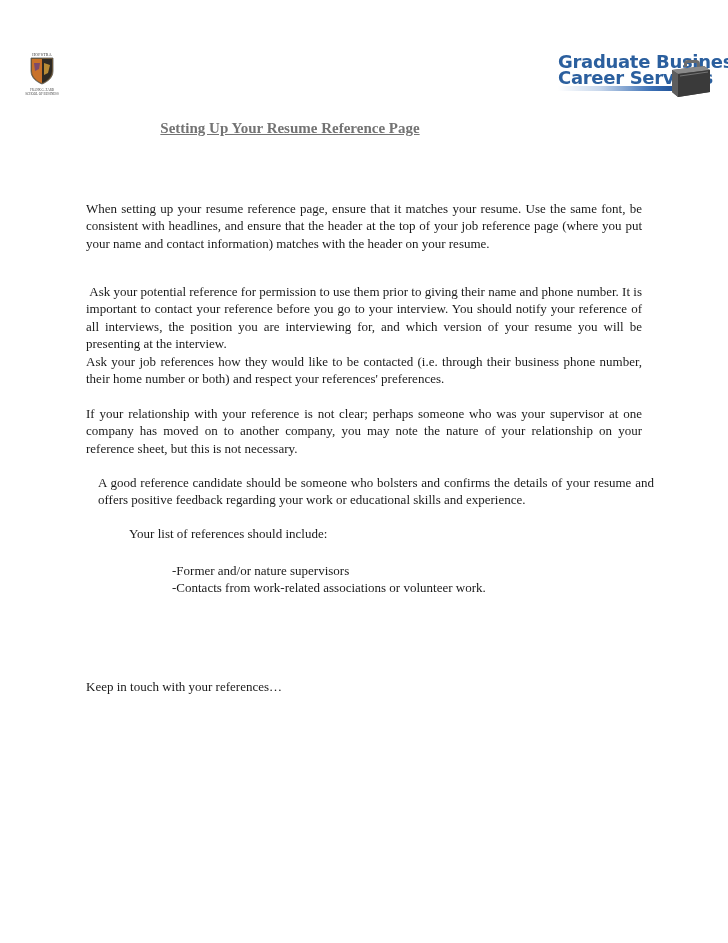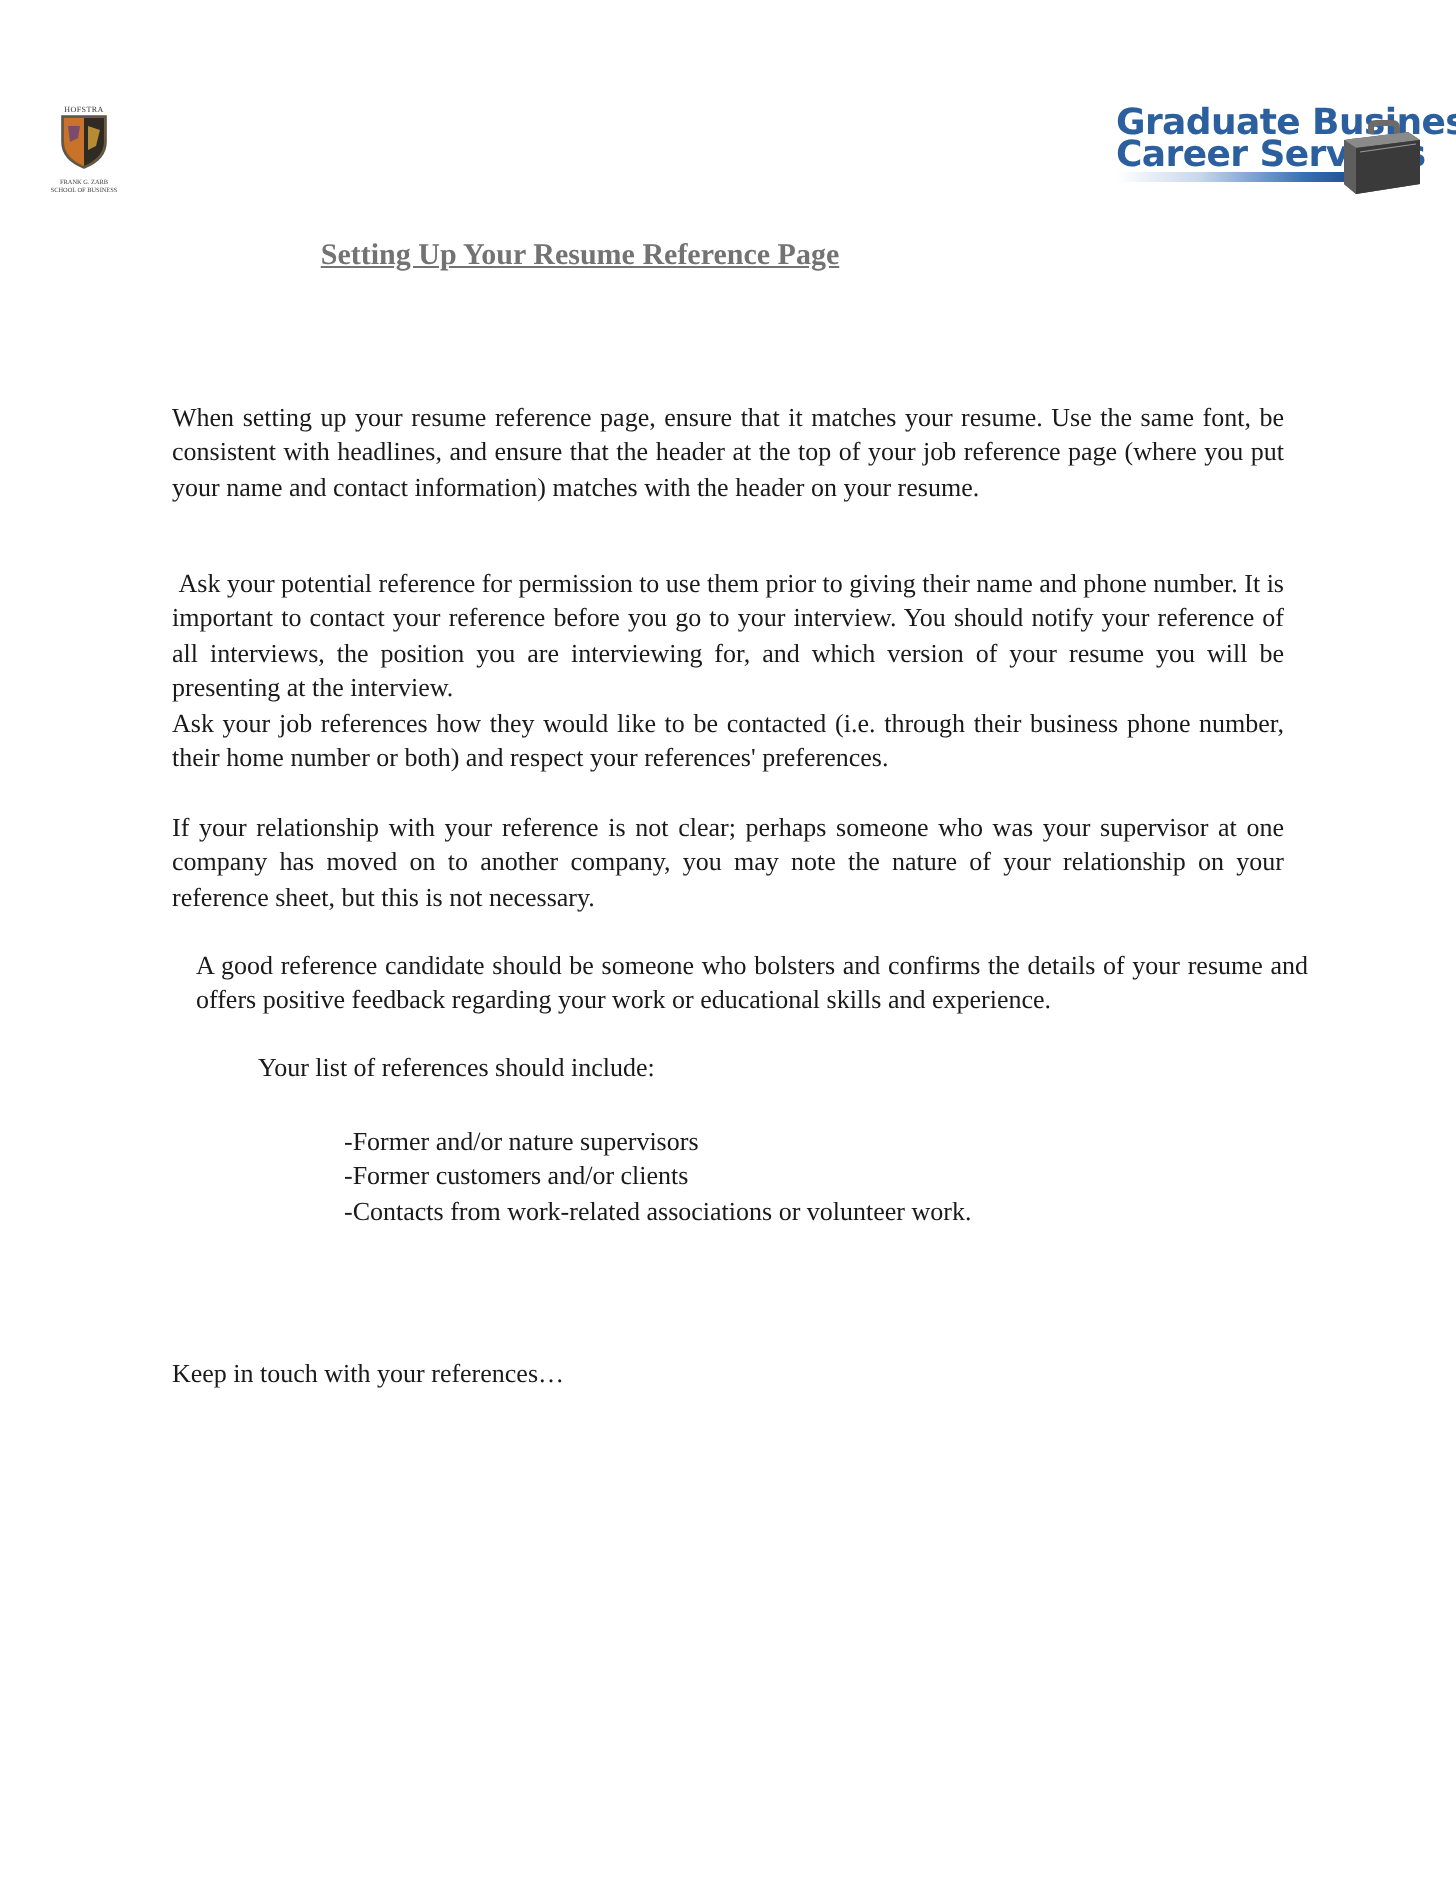--- a/index.html
+++ b/index.html
@@ -74,21 +74,20 @@
   <p class="para p1">When setting up your resume reference page, ensure that it matches your resume. Use the same font, be consistent with headlines, and ensure that the header at the top of your job reference page (where you put your name and contact information) matches with the header on your resume.</p>
   <p class="para p2">&nbsp;Ask your potential reference for permission to use them prior to giving their name and phone number.  It is important to contact your reference before you go to your interview.  You should notify your reference of all interviews, the position you are interviewing for, and which version of your resume you will be presenting at the interview.</p>
   <p class="para p3">Ask your job references how they would like to be contacted (i.e. through their business phone number, their home number or both) and respect your references' preferences.</p>
   <p class="para p4">If your relationship with your reference is not clear; perhaps someone who was your supervisor at one company has moved on to another company, you may note the nature of your relationship on your reference sheet, but this is not necessary.</p>
   <p class="para p5">A good reference candidate should be someone who bolsters and confirms the details of your resume and offers positive feedback regarding your work or educational skills and experience.</p>
 
   <p class="list-intro">Your list of references should include:</p>
 
   <ul class="ref-list">
     <li>-Former and/or nature supervisors</li>
-    <li>-Former customers and/or clients</li>
     <li>-Contacts from work-related associations or volunteer work.</li>
   </ul>
 
   <div class="closing">
     <div>Keep in touch with your references…</div>
   </div>
 
 </div>
 
 </body></html>

